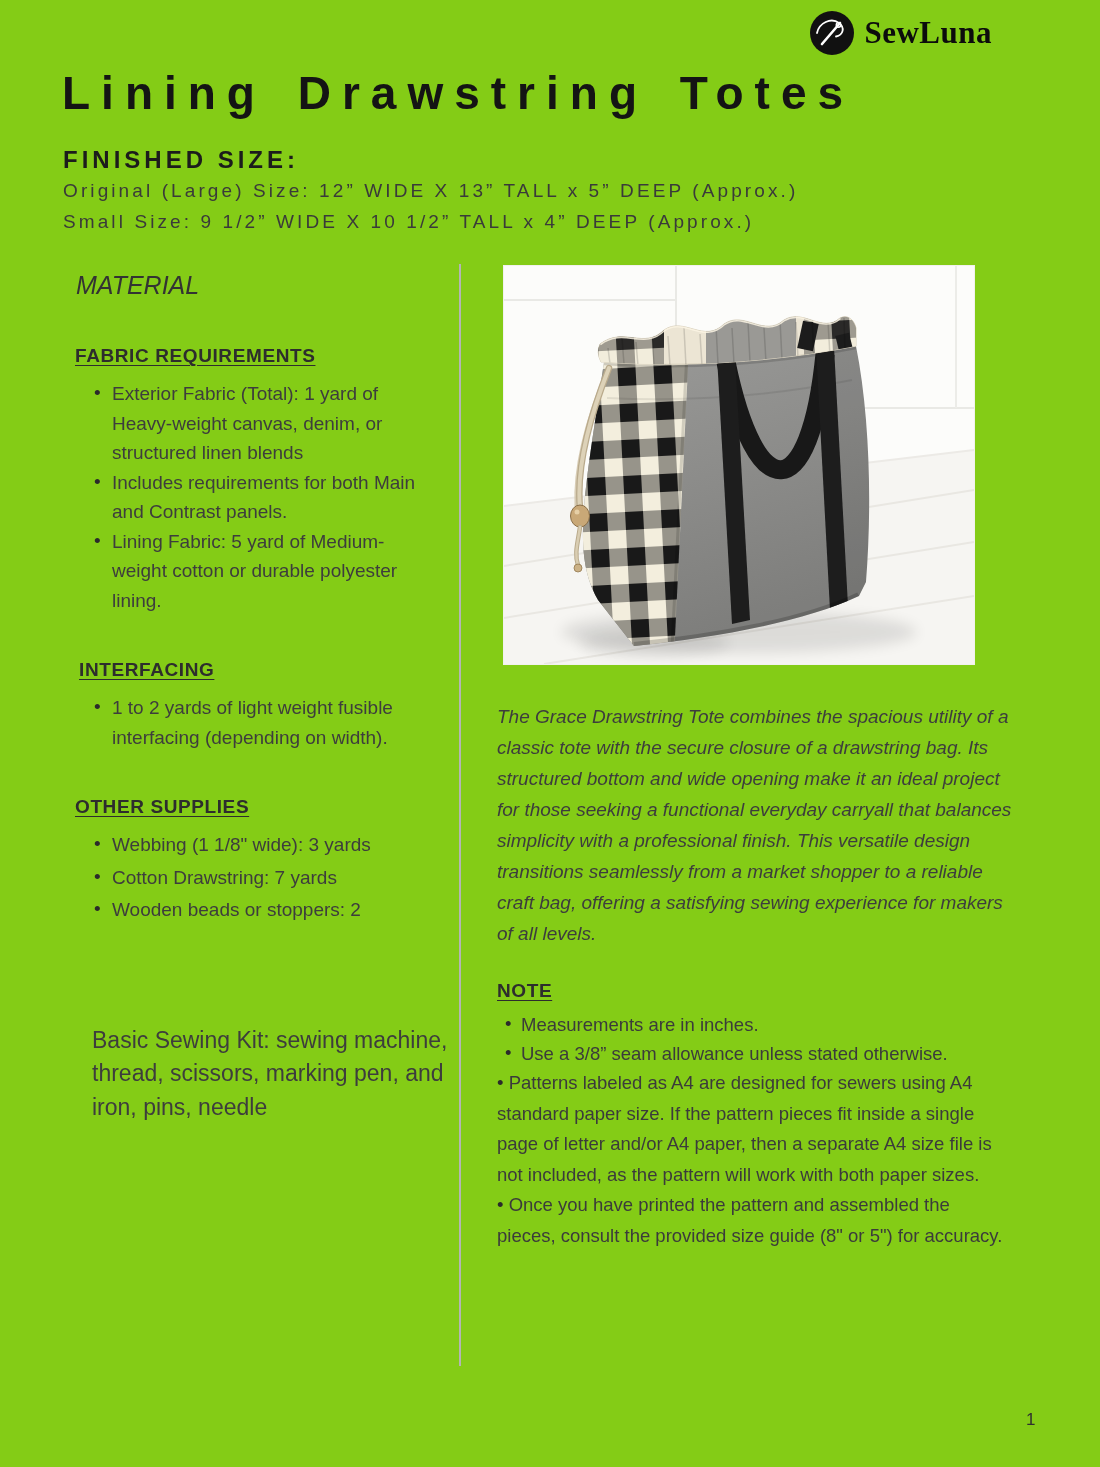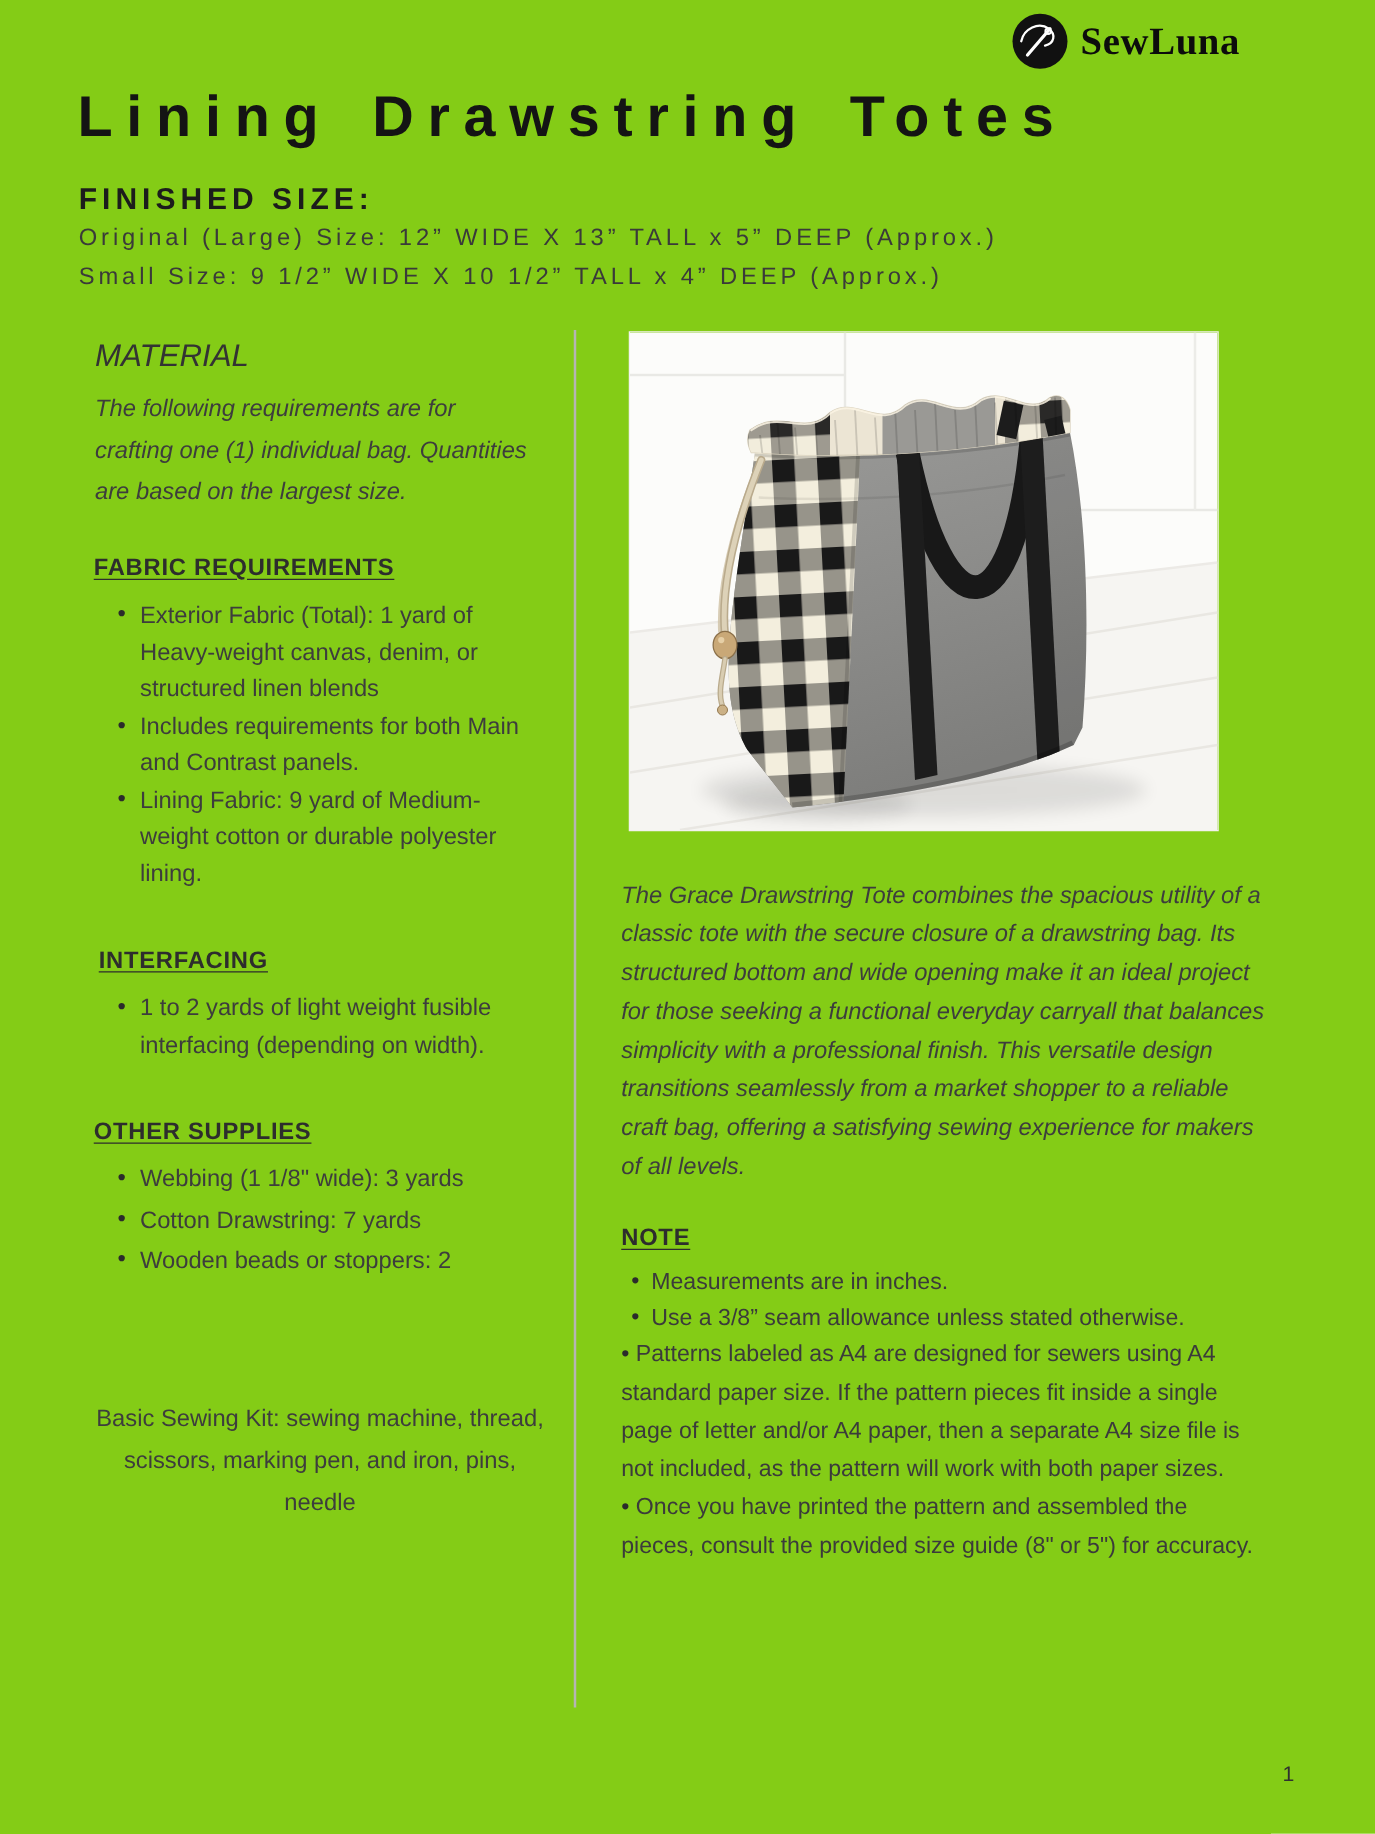--- a/index.html
+++ b/index.html
@@ -28,21 +28,21 @@
             text-underline-offset:3px;letter-spacing:.6px;margin:0 0 10px 0;}
   .mat-head{font-style:italic;font-size:25px;color:#333;margin:5px 0 11px 1px;}
   .mat-body{font-style:italic;font-size:19px;line-height:33px;width:348px;margin:0 0 0 1px;}
   .gap32{height:32px;} .gap34{height:34px;} .gap64{height:64px;}
 
   ul.blist{list-style:none;margin:12px;padding:0;}
   ul.blist li{position:relative;padding-left:25px;font-size:19px;line-height:29.5px;color:#3d3d3d;}
   ul.blist li::before{content:"•";position:absolute;left:7px;top:-1px;color:#2b2b2b;}
   ul.blist.spaced li{margin-bottom:3px;}
 
-  .kit{font-size:19px;line-height:33.5px;width:360px;color:#3d3d3d;margin-left:1px;text-align:center;}
+  .kit{font-size:23px;line-height:33.5px;width:360px;color:#3d3d3d;margin-left:17px;}
 
   
   .photo{position:relative;width:470px;height:398px;margin-left:7px;outline:1px solid #f2f1ee;}
   .desc{font-style:italic;font-size:19px;line-height:31px;color:#3d3d3d;margin-top:37px;width:516px;}
   .note-head{margin-top:31px;margin-bottom:8px;}
   ul.nlist{list-style:none;margin:0;padding:0;}
   ul.nlist li{position:relative;padding-left:24px;font-size:18.5px;line-height:29px;color:#3b3b3b;}
   ul.nlist li::before{content:"•";position:absolute;left:8px;top:-1px;color:#2b2b2b;}
   .nflow{font-size:18.5px;line-height:30.5px;color:#3b3b3b;margin:0;}
   .nflow::before{content:"•  ";color:#2b2b2b;}
@@ -72,28 +72,27 @@
   <div class="fs-head">FINISHED SIZE:</div>
   <div class="fs-lines">
     <div>Original (Large) Size: 12” WIDE X 13” TALL x 5” DEEP (Approx.)</div>
     <div>Small Size: 9 1/2” WIDE X 10 1/2” TALL x 4” DEEP (Approx.)</div>
   </div>
 
   <div class="divider"></div>
 
   <div class="col-left">
     <div class="mat-head">MATERIAL</div>
-    <p class="mat-body">The following requirements are for crafting one (1) individual bag. Quantities are based on the largest size.</p>
 
     <div class="gap34"></div>
     <h3 class="sec-head">FABRIC REQUIREMENTS</h3>
     <ul class="blist">
       <li>Exterior Fabric (Total): 1 yard of Heavy-weight canvas, denim, or structured linen blends</li>
       <li>Includes requirements for both Main and Contrast panels.</li>
-      <li>Lining Fabric: 9 yard of Medium-weight cotton or durable polyester lining.</li>
+      <li>Lining Fabric: 5 yard of Medium-weight cotton or durable polyester lining.</li>
     </ul>
 
     <div class="gap32"></div>
     <h3 class="sec-head" style="margin-left:4px;">INTERFACING</h3>
     <ul class="blist">
       <li>1 to 2 yards of light weight fusible interfacing (depending on width).</li>
     </ul>
 
     <div class="gap32"></div>
     <h3 class="sec-head">OTHER SUPPLIES</h3>

